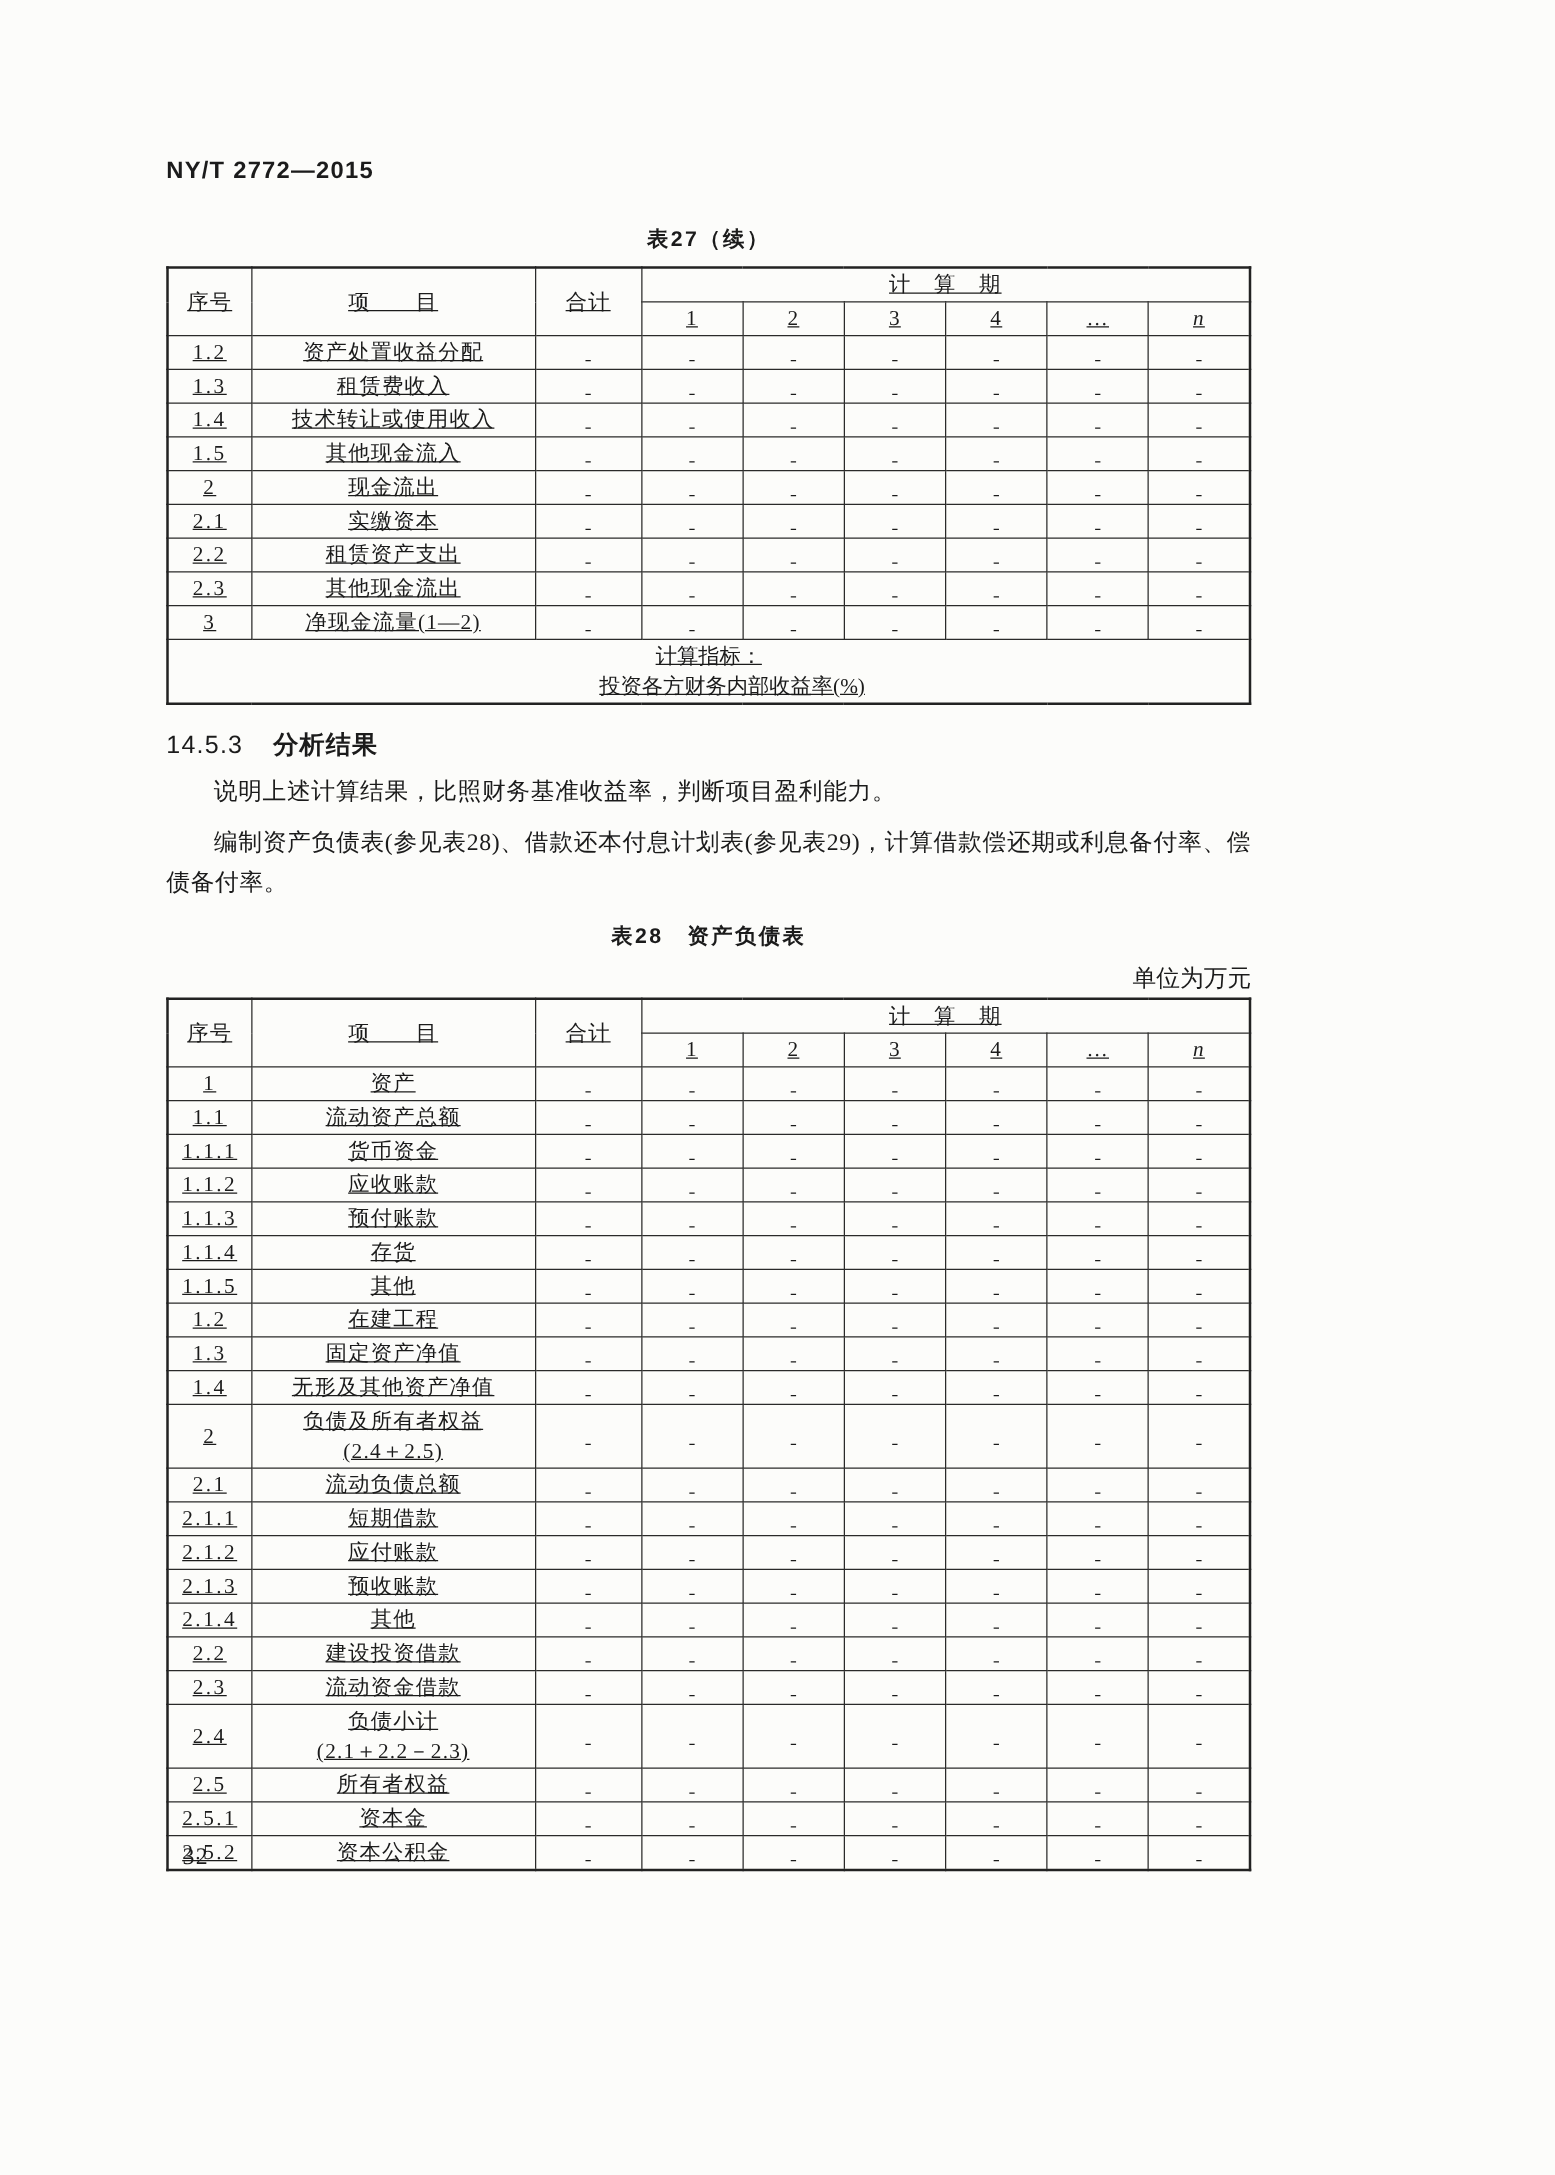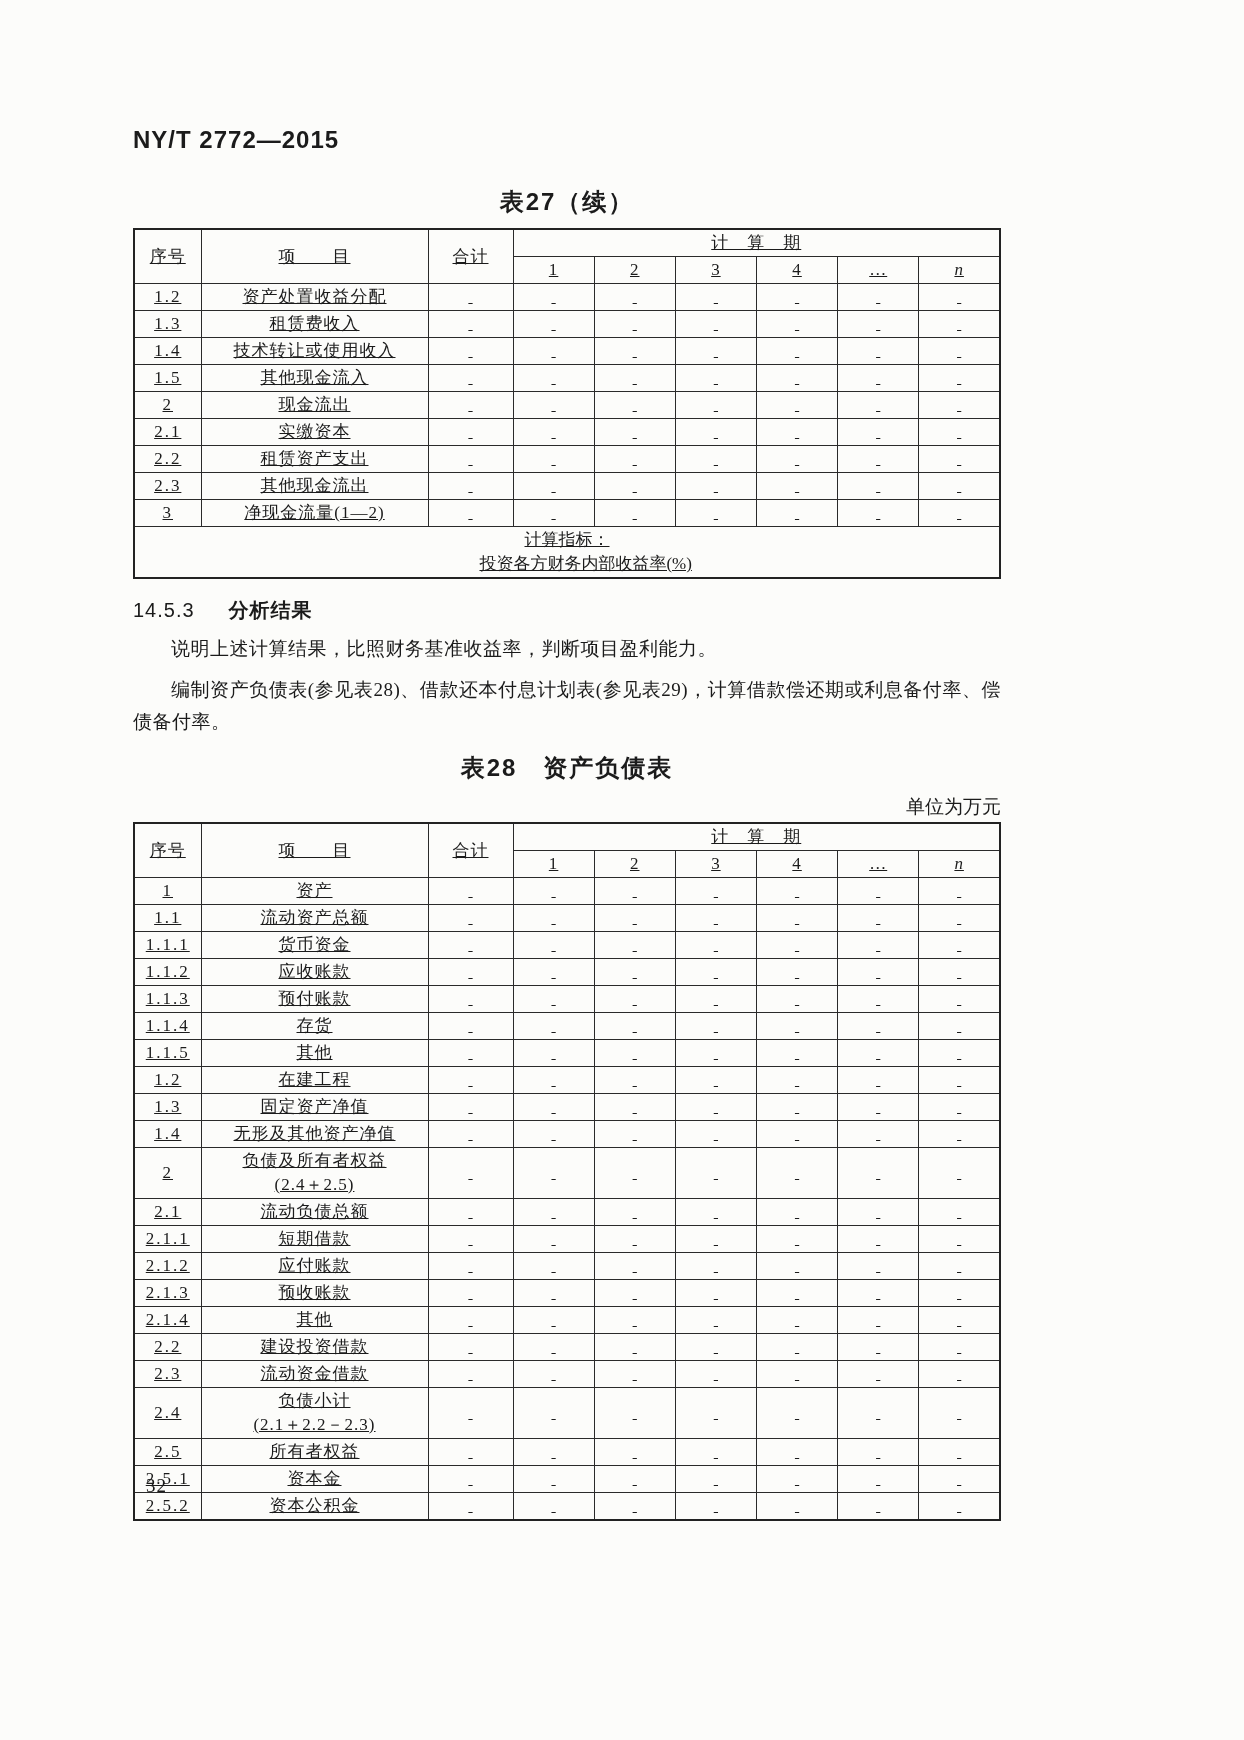--- a/index.html
+++ b/index.html
@@ -11,27 +11,27 @@
     background:#fcfcfa;
     font-family:"Liberation Serif","DejaVu Serif",serif;
     color:#1b1b1b;
     overflow:hidden;
   }
   .content { position:absolute; left:133px; top:0; width:868px; }
 
   .doc-code {
     margin-top:126px;
     font-family:"Liberation Sans","DejaVu Sans",sans-serif;
-    font-weight:bold; font-size:24px; letter-spacing:1px;
+    font-weight:bold; font-size:19px; letter-spacing:1px;
   }
 
   .tbl-title {
     margin-top:32px; text-align:center;
     font-family:"Liberation Sans","DejaVu Sans",sans-serif;
-    font-weight:bold; font-size:24px; letter-spacing:2px;
+    font-weight:bold; font-size:17px; letter-spacing:2px;
   }
   .t28-title { margin-top:14px; }
   .unit-note { margin-top:10px; text-align:right; font-size:19px; }
 
   table.std {
     width:100%; margin-top:10px;
     border-collapse:collapse; table-layout:fixed;
     font-size:17px;
     border:2px solid #222;
     text-decoration:underline;
@@ -49,21 +49,21 @@
   td.c-item { text-align:left; padding-left:9px; white-space:pre-line; letter-spacing:1px; }
   th.p-col:last-child, td.p-col:last-child { font-style:italic; font-family:"Liberation Serif",serif; }
   td.foot { text-align:left; padding:2px 8px; }
   td.foot .indent { padding-left:2.2em; }
 
   .sec-heading {
     margin-top:18px;
     font-family:"Liberation Sans","DejaVu Sans",sans-serif;
     font-size:20px;
   }
-  .sec-heading .h-num { font-weight:normal; letter-spacing:1px; margin-right:34px; }
+  .sec-heading .h-num { font-weight:normal; letter-spacing:1px; margin-right:24px; }
   .sec-heading .h-title { font-weight:bold; letter-spacing:1px; }
 
   .para {
     margin-top:9px;
     font-size:19px; line-height:32px;
     text-indent:2em; text-align:justify;
     letter-spacing:0.5px;
   }
 
   .page-number {

